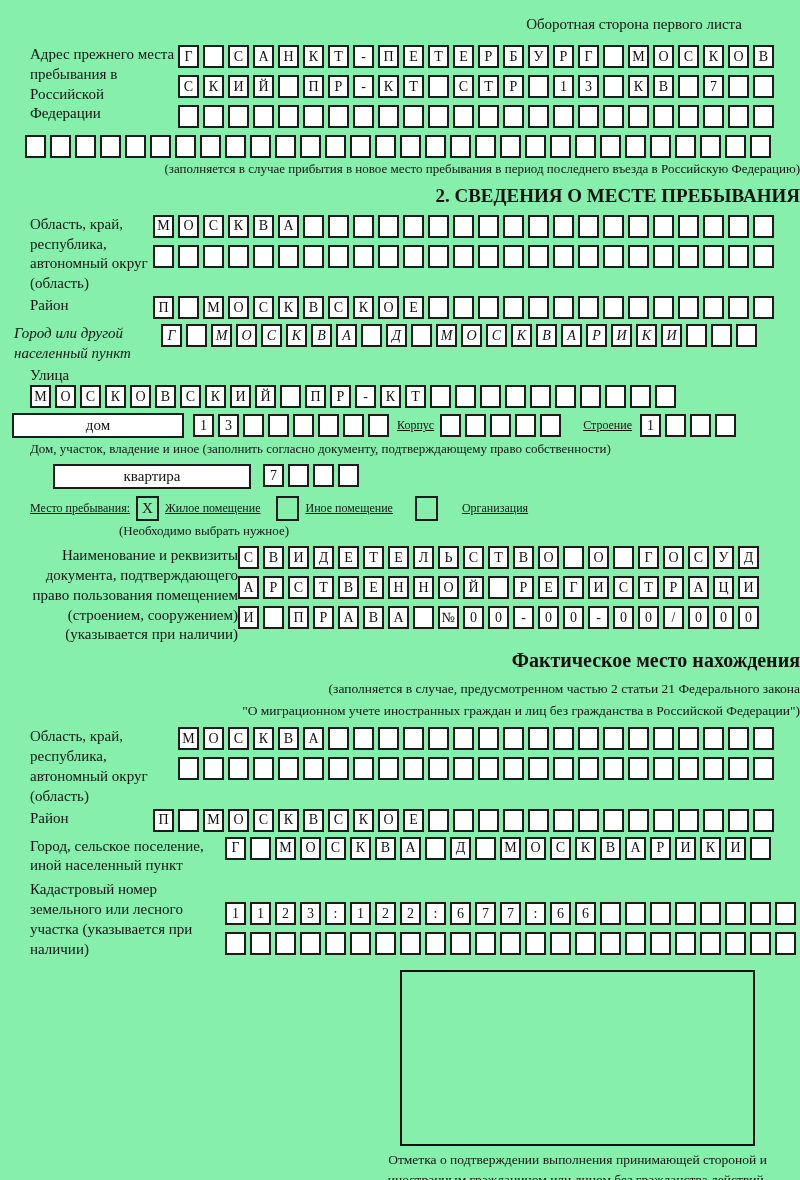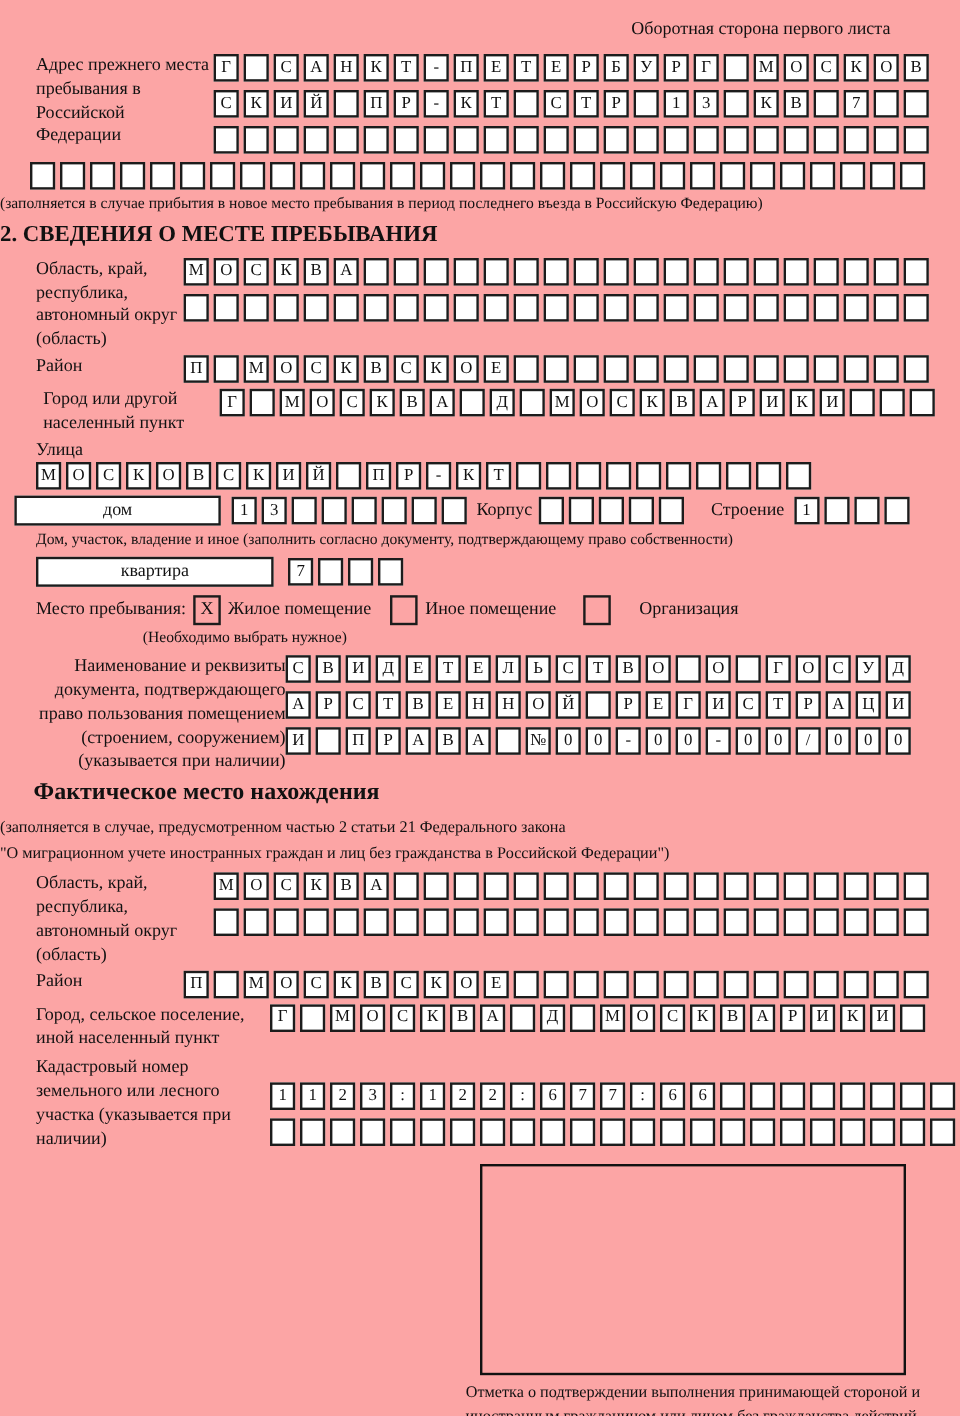--- a/index.html
+++ b/index.html
@@ -1,43 +1,43 @@
 <!DOCTYPE html>
 <html lang="ru"><head>
 <meta charset="utf-8">
 <style>
   html,body{margin:0;padding:0;background:#fff;}
   .page{
     width:800px;height:1180px;box-sizing:border-box;position:relative;
     font-family:"Liberation Serif","DejaVu Serif",serif;color:#111;
-    overflow:hidden;background:#fca5a5;
+    overflow:hidden;background:#86efac;
   }
   .header-note{padding-top:16px;padding-right:58px;text-align:right;font-size:15px;}
   .cellrow{display:flex;}
   .cell{
     width:21px;height:23px;box-sizing:border-box;border:2px solid #1c1c1c;
     margin-right:4px;flex:0 0 auto;display:flex;align-items:center;justify-content:center;
     font-size:14px;line-height:1;background:#fff;
   }
   .rows{display:flex;flex-direction:column;}
   .rows .cellrow{margin-bottom:7px;}
   .field{display:flex;align-items:flex-start;}
   .flabel{font-size:15px;line-height:1.32;flex:0 0 auto;}
   .caption{font-size:13px;line-height:1.3;}
-  .center{text-align:left;}
+  .center{text-align:right;}
   .bold{font-weight:bold;}
   .longbox{
     box-sizing:border-box;border:2px solid #1c1c1c;height:25px;
     display:flex;align-items:center;justify-content:center;font-size:15px;background:#fff;
   }
   .checkcell{
     width:23px;height:25px;box-sizing:border-box;border:2px solid #1c1c1c;margin:0 6px;
     display:flex;align-items:center;justify-content:center;font-size:15px;flex:0 0 auto;
   }
-  .inline-label{font-size:15px;line-height:25px;}
+  .inline-label{font-size:12px;line-height:25px;text-decoration:underline;}
   .stamp-wrap{margin-left:385px;width:385px;}
   .stamp-box{width:355px;height:176px;box-sizing:border-box;border:2px solid #111;margin:0 auto;}
   .stamp-caption{margin-top:4px;font-size:13.5px;line-height:1.45;text-align:center;}
 </style>
 </head>
 <body>
 
 <div class="page">
 
   <div class="header-note">Оборотная сторона первого листа</div>
@@ -245,21 +245,21 @@
         <span class="cell"></span>
         <span class="cell"></span>
         <span class="cell"></span>
         <span class="cell"></span>
         <span class="cell"></span>
         <span class="cell"></span>
         <span class="cell"></span>
       </div>
   </div>
 
-  <div class="field" style="padding-left:36px;margin-top:5px;">
+  <div class="field" style="padding-left:14px;margin-top:5px;font-style:italic;">
     <div class="flabel" style="width:147px;">Город или другой населенный пункт</div>
     <div class="cellrow">
         <span class="cell">Г</span>
         <span class="cell"></span>
         <span class="cell">М</span>
         <span class="cell">О</span>
         <span class="cell">С</span>
         <span class="cell">К</span>
         <span class="cell">В</span>
         <span class="cell">А</span>
@@ -337,21 +337,21 @@
     <div class="inline-label" style="margin:0 8px 0 18px;">Строение</div>
     <div class="cellrow">
         <span class="cell">1</span>
         <span class="cell"></span>
         <span class="cell"></span>
         <span class="cell"></span>
       </div>
   </div>
   <div class="caption" style="padding-left:30px;margin-top:3px;">Дом, участок, владение и иное (заполнить согласно документу, подтверждающему право собственности)</div>
 
-  <div class="field" style="padding-left:30px;margin-top:6px;align-items:center;">
+  <div class="field" style="padding-left:53px;margin-top:6px;align-items:flex-start;">
     <div class="longbox" style="width:198px;margin-right:12px;">квартира</div>
     <div class="cellrow">
         <span class="cell">7</span>
         <span class="cell"></span>
         <span class="cell"></span>
         <span class="cell"></span>
       </div>
   </div>
 
   <div class="field" style="padding-left:30px;margin-top:7px;align-items:center;">

